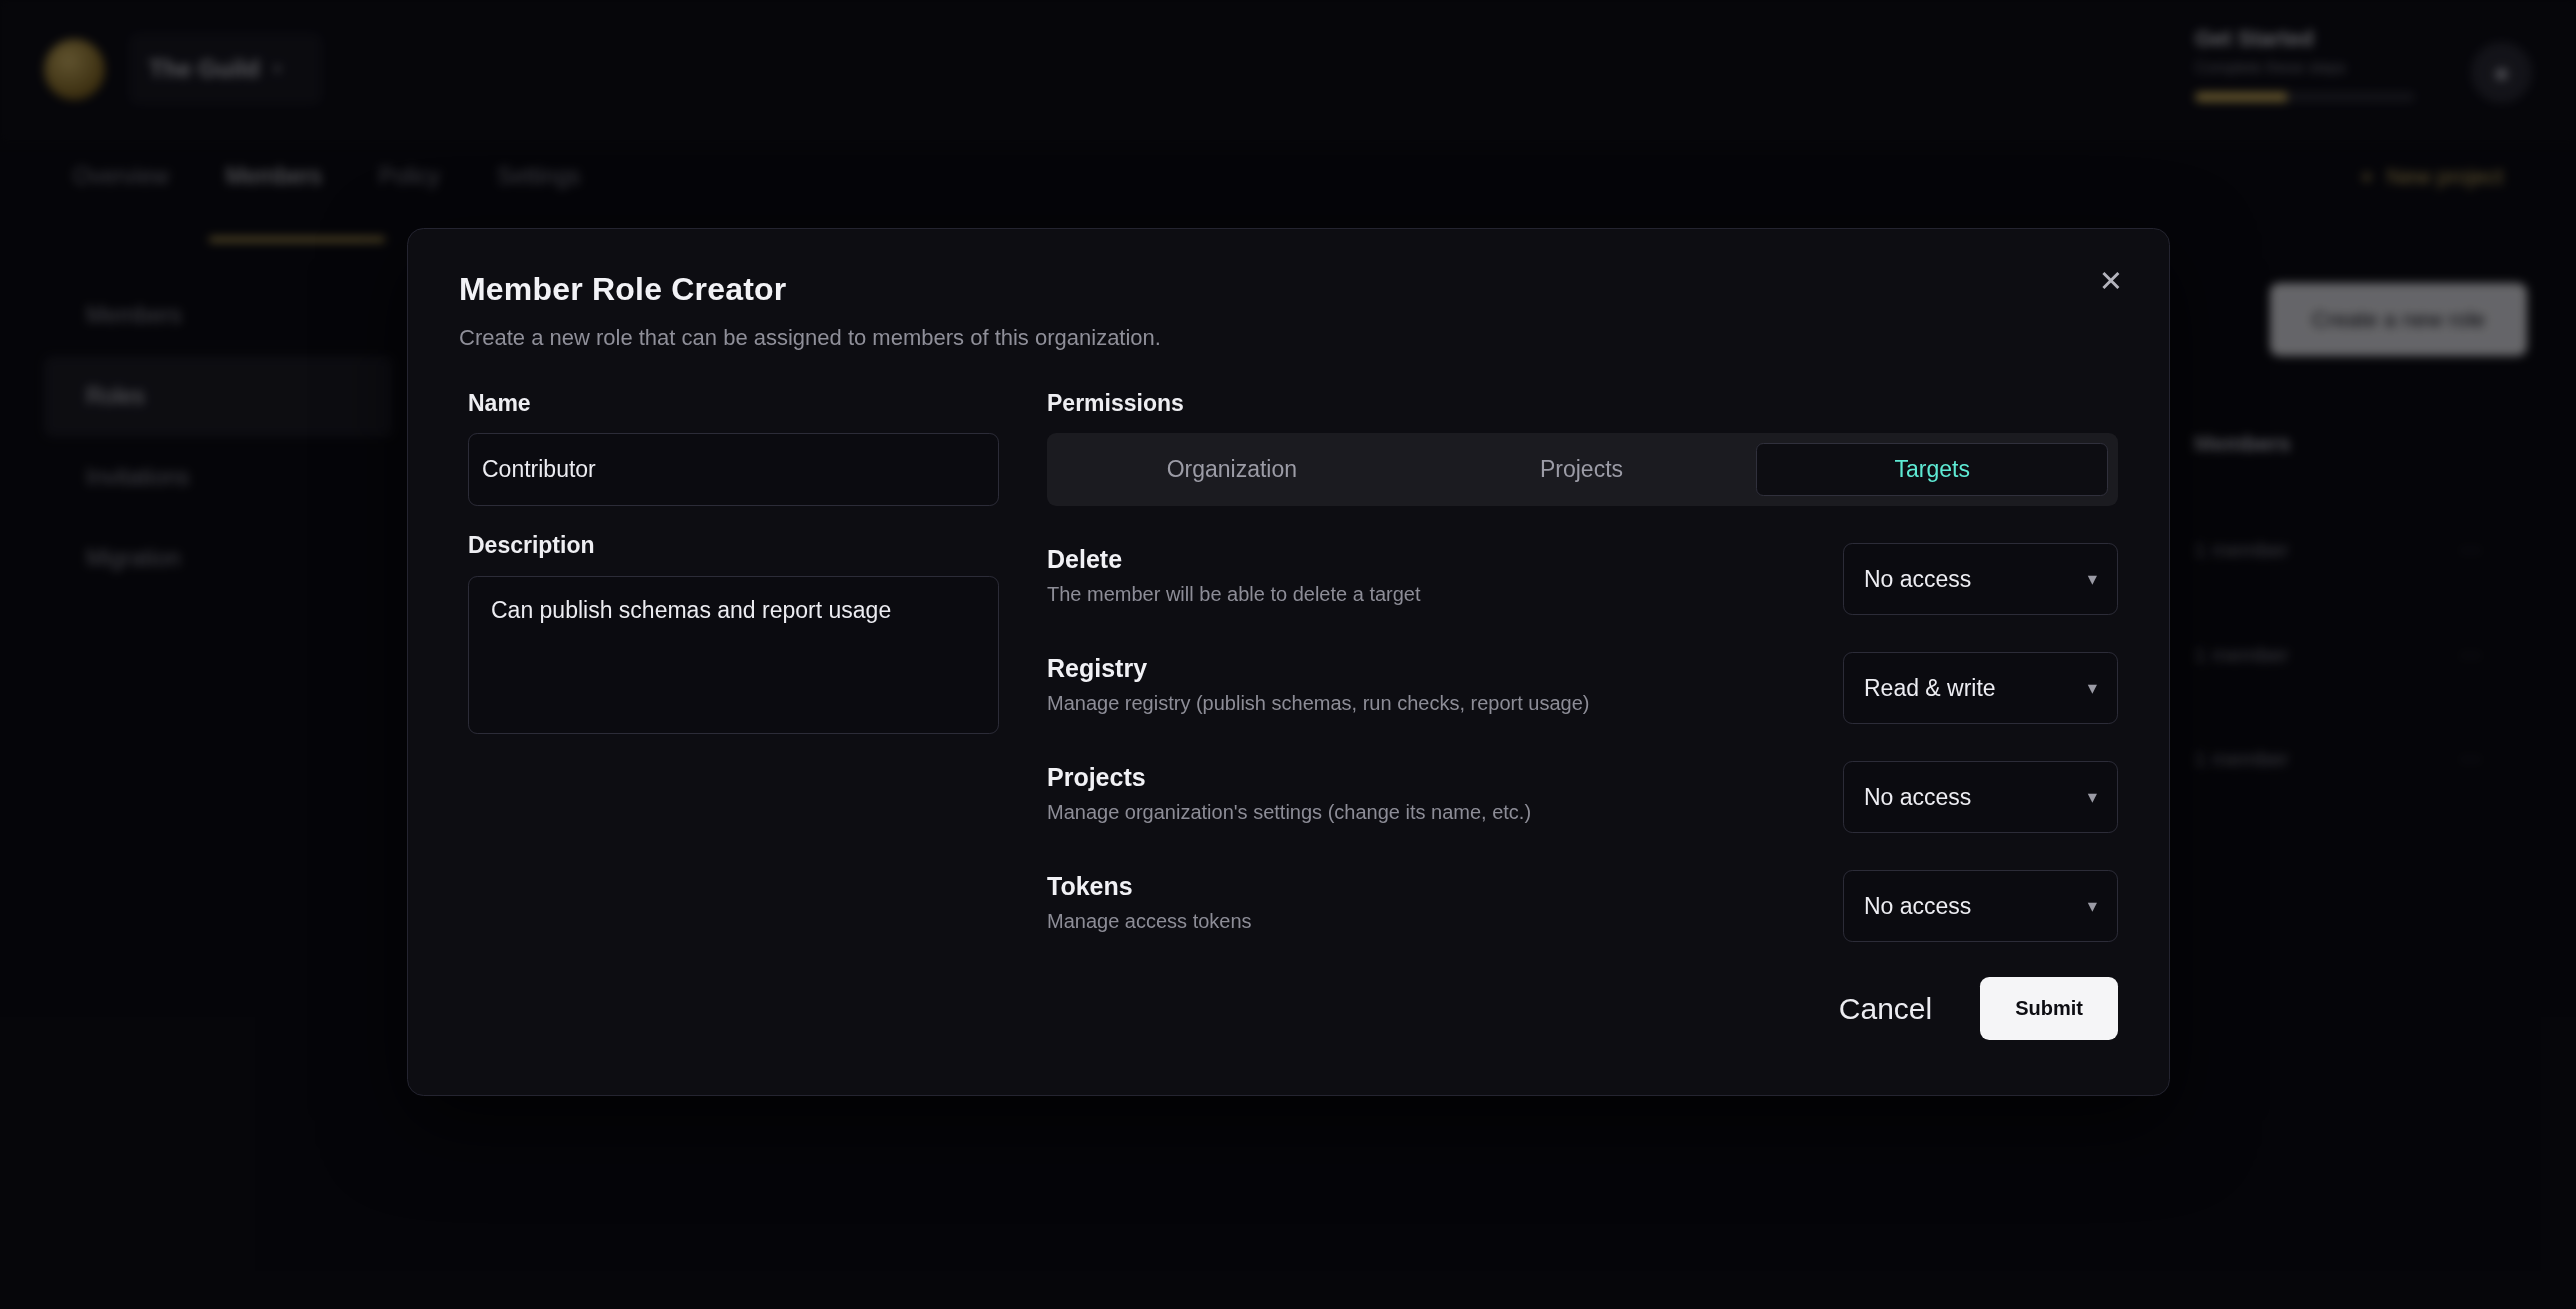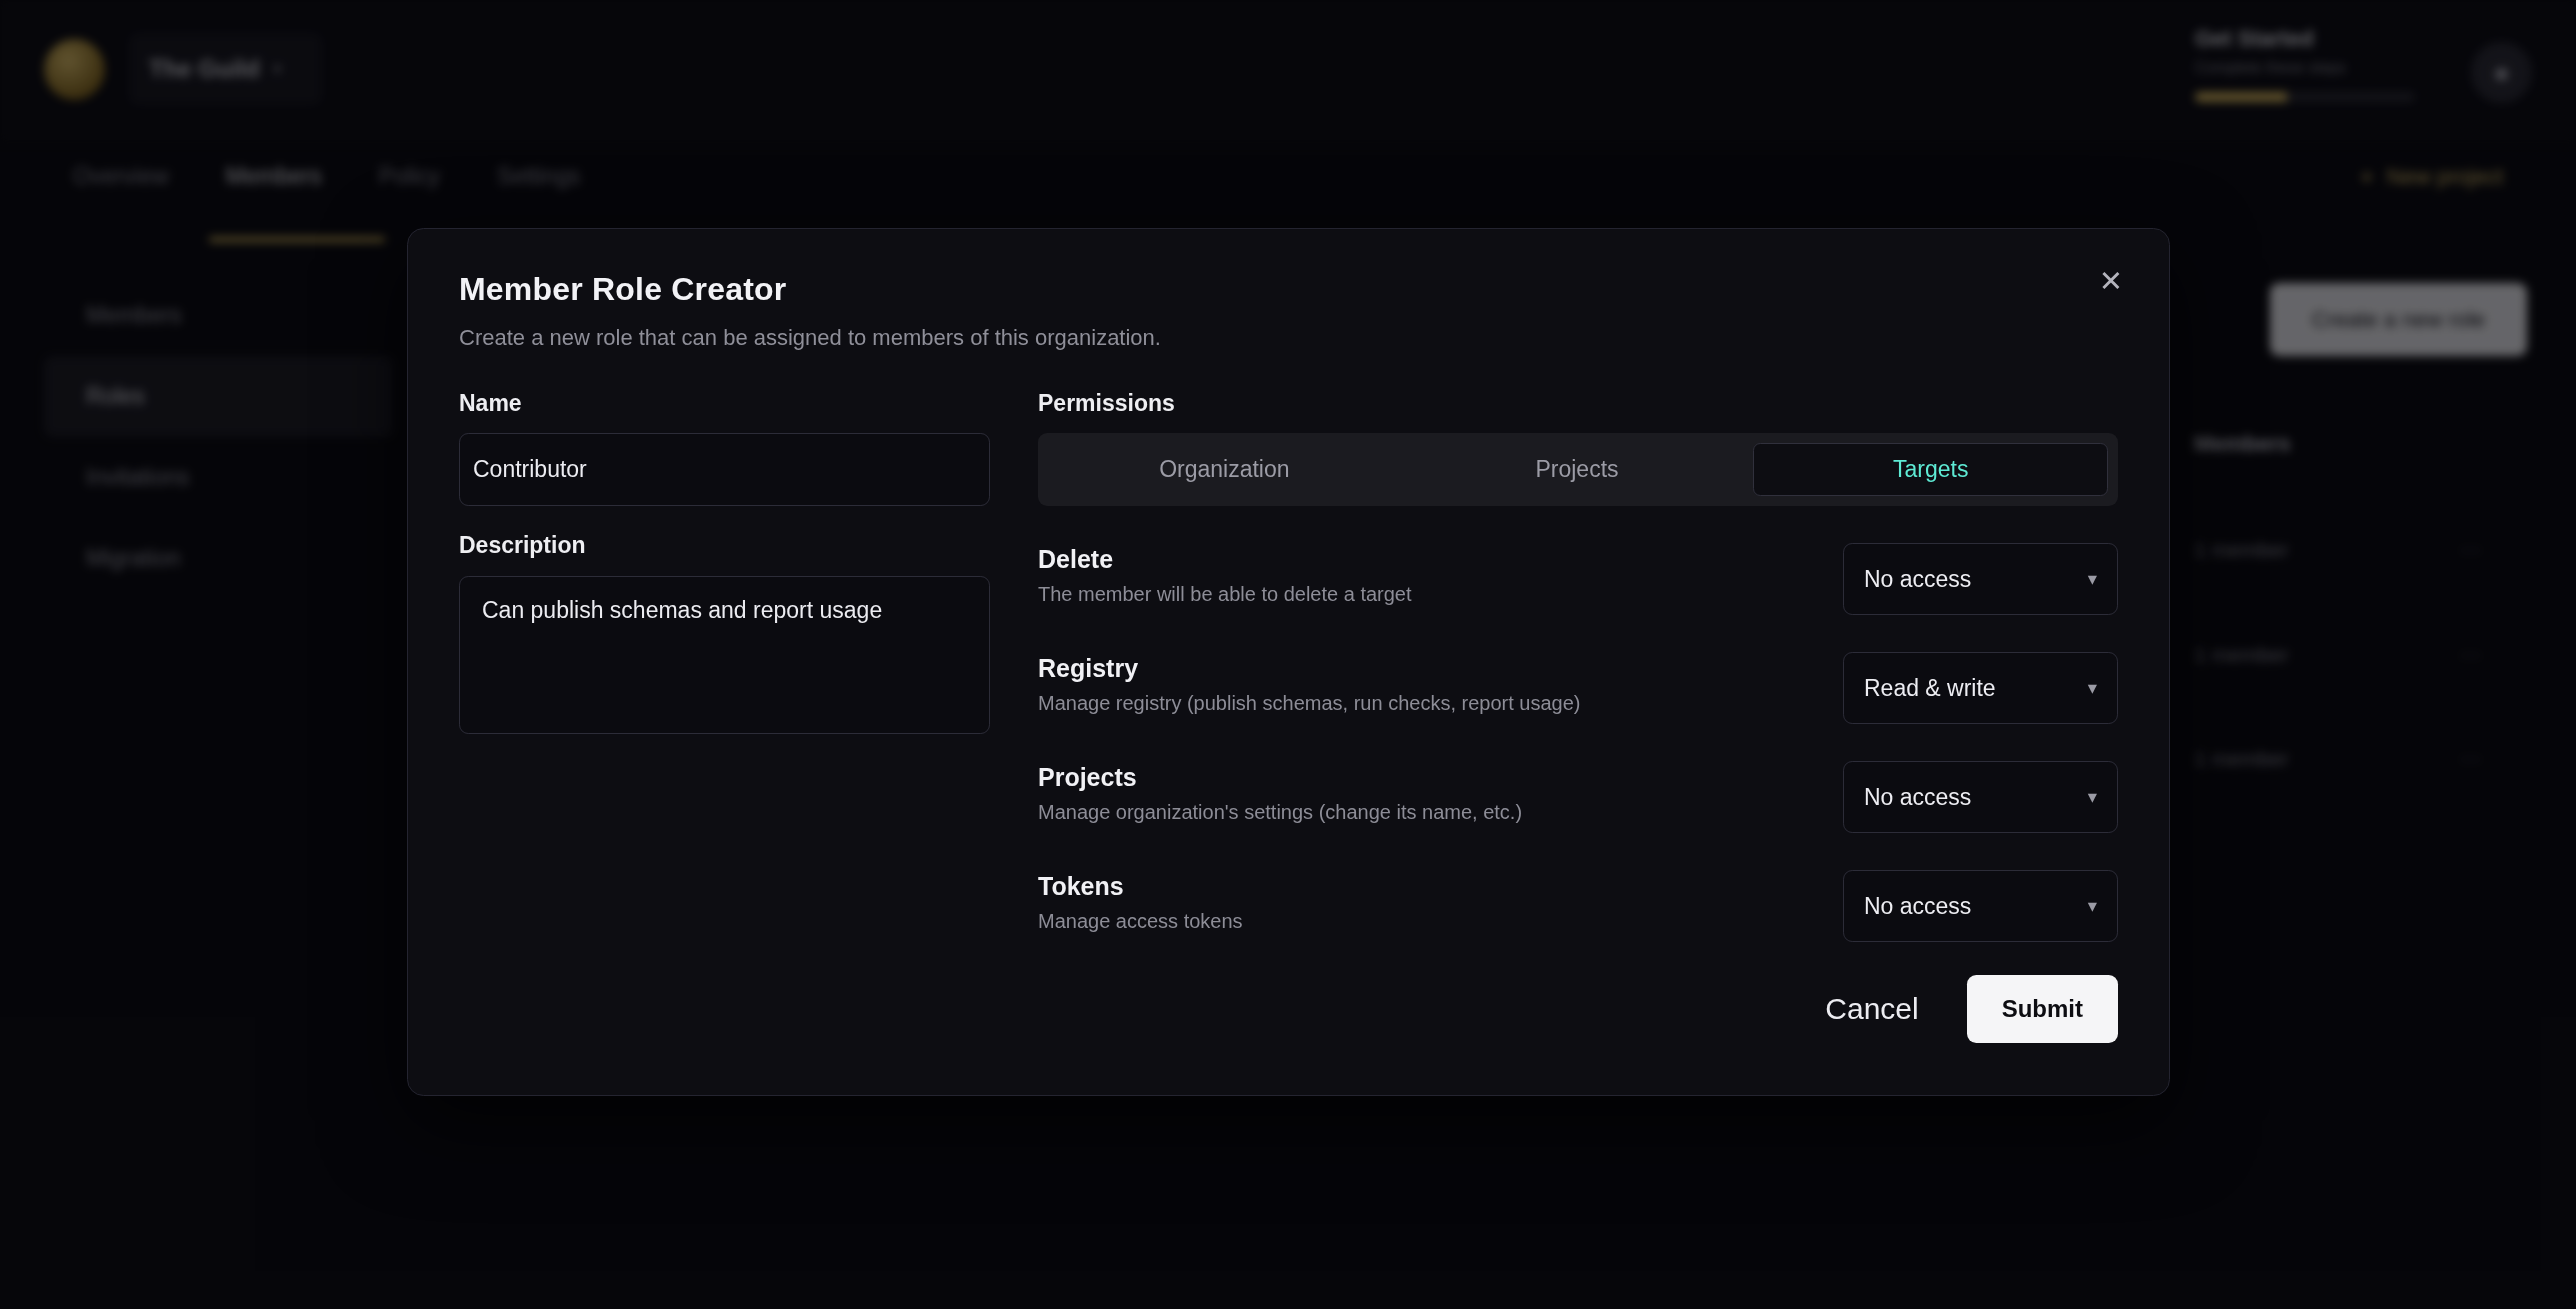--- a/index.html
+++ b/index.html
@@ -160,21 +160,21 @@
   .modal-sub {
     margin-top: 16.5px;
     color: #8f8f99; font-size: 22px;
   }
 
   .modal-body {
     margin-top: 39px;
     display: flex;
     gap: 48px;
   }
-  .col-left { width: 531px; }
+  .col-left { width: 531px; margin-left: 9px; }
   .col-right { flex: 1; }
 
   .field-label {
     color: #eeeef2; font-size: 23px; font-weight: 600;
     margin-bottom: 16.5px;
   }
   .text-input {
     width: 100%; height: 73px;
     background: #0b0b10;
     border: 0.9px solid #2c2c38;
@@ -244,21 +244,21 @@
     display: flex; align-items: center; gap: 26px;
   }
   .btn-cancel {
     background: transparent; border: none;
     color: #ececf1; font-size: 30px;
     padding: 18.4px 22px; cursor: pointer;
     font-family: "Liberation Sans", sans-serif;
   }
   .btn-submit {
     background: #f5f5f7; border: none;
-    color: #0d0d12; font-size: 24px; font-weight: 600;
+    color: #0d0d12; font-size: 20px; font-weight: 600;
     border-radius: 9.2px;
     padding: 20px 35px; cursor: pointer;
     font-family: "Liberation Sans", sans-serif;
   }
 </style>
 </head>
 <body>
 
 <div id="bg">
 

